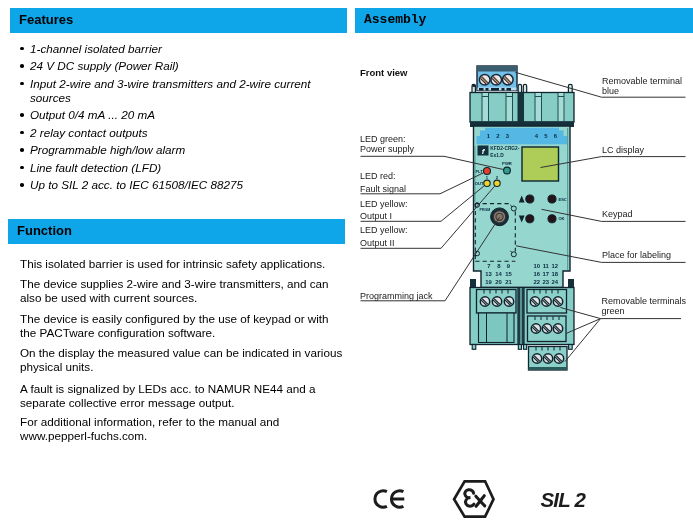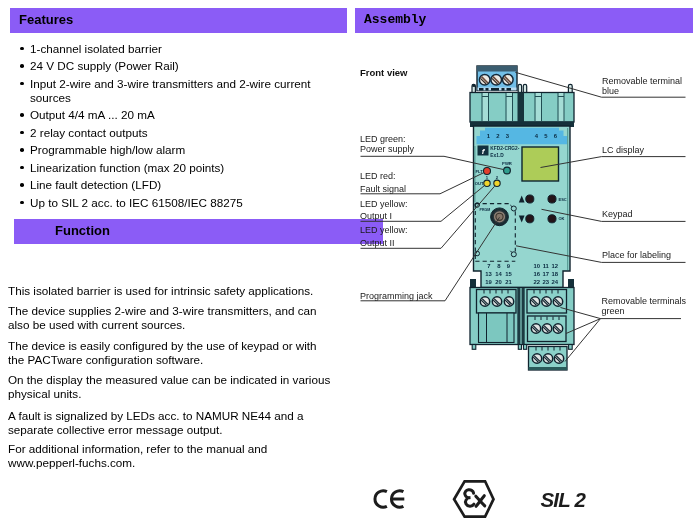--- a/index.html
+++ b/index.html
@@ -1,49 +1,48 @@
 <!DOCTYPE html>
 <html><head><meta charset="utf-8">
 <style>
 html,body{margin:0;padding:0;}
 body{width:693px;height:527px;position:relative;background:#fff;font-family:"Liberation Sans",sans-serif;overflow:hidden;}
-.bar{position:absolute;height:25px;background:#8b5cf6;}
+.bar{position:absolute;height:25px;background:#0ea5e9;}
 .bar span{display:block;font-weight:bold;font-size:13px;line-height:24px;padding-left:9px;color:#000;}
 .txt{position:absolute;font-size:11.7px;line-height:14px;color:#000;}
-ul.feat{list-style:none;margin:0;padding:0;}
+ul.feat{list-style:none;margin:0;padding:0;font-style:italic;}
 ul.feat li{position:relative;padding-left:10px;margin:0 0 3.5px 0;}
 ul.feat li:before{content:"";position:absolute;left:0;top:5.2px;width:3.6px;height:3.6px;border-radius:50%;background:#000;}
 .fn p{margin:0;}
 </style></head>
 <body>
 <div class="bar" style="left:10px;top:8px;width:337px;">
     <span>Features</span>
   </div>
 <div class="bar" style="left:355px;top:8px;width:369px;font-family:Liberation Mono, monospace;">
     <span>Assembly</span>
   </div>
-<div class="bar" style="left:14px;top:219px;width:337px;padding-left:32px;">
+<div class="bar" style="left:8px;top:219px;width:337px;">
     <span>Function</span>
   </div>
 
 <div class="txt" style="left:20px;top:41.6px;width:320px;">
 <ul class="feat">
 <li>1-channel isolated barrier</li>
 <li>24 V DC supply (Power Rail)</li>
 <li>Input 2-wire and 3-wire transmitters and 2-wire current<br>sources</li>
-<li>Output 4/4 mA ... 20 mA</li>
+<li>Output 0/4 mA ... 20 mA</li>
 <li>2 relay contact outputs</li>
 <li>Programmable high/low alarm</li>
-<li>Linearization function (max 20 points)</li>
 <li>Line fault detection (LFD)</li>
 <li>Up to SIL 2 acc. to IEC 61508/IEC 88275</li>
 </ul>
 </div>
 
-<div class="txt fn" style="left:8px;top:257px;width:330px;margin-top:27px;">
+<div class="txt fn" style="left:20px;top:257px;width:330px;">
 <p style="margin-bottom:6.3px">This isolated barrier is used for intrinsic safety applications.</p>
 <p style="margin-bottom:6.4px">The device supplies 2-wire and 3-wire transmitters, and can<br>also be used with current sources.</p>
 <p style="margin-bottom:6.4px">The device is easily configured by the use of keypad or with<br>the PACTware configuration software.</p>
 <p style="margin-bottom:8.4px">On the display the measured value can be indicated in various<br>physical units.</p>
 <p style="margin-bottom:4.5px">A fault is signalized by LEDs acc. to NAMUR NE44 and a<br>separate collective error message output.</p>
 <p>For additional information, refer to the manual and<br>www.pepperl-fuchs.com.</p>
 </div>
 
 <svg id="diag" style="position:absolute;left:350px;top:50px;" width="343" height="477" viewBox="350 50 343 477">
 

